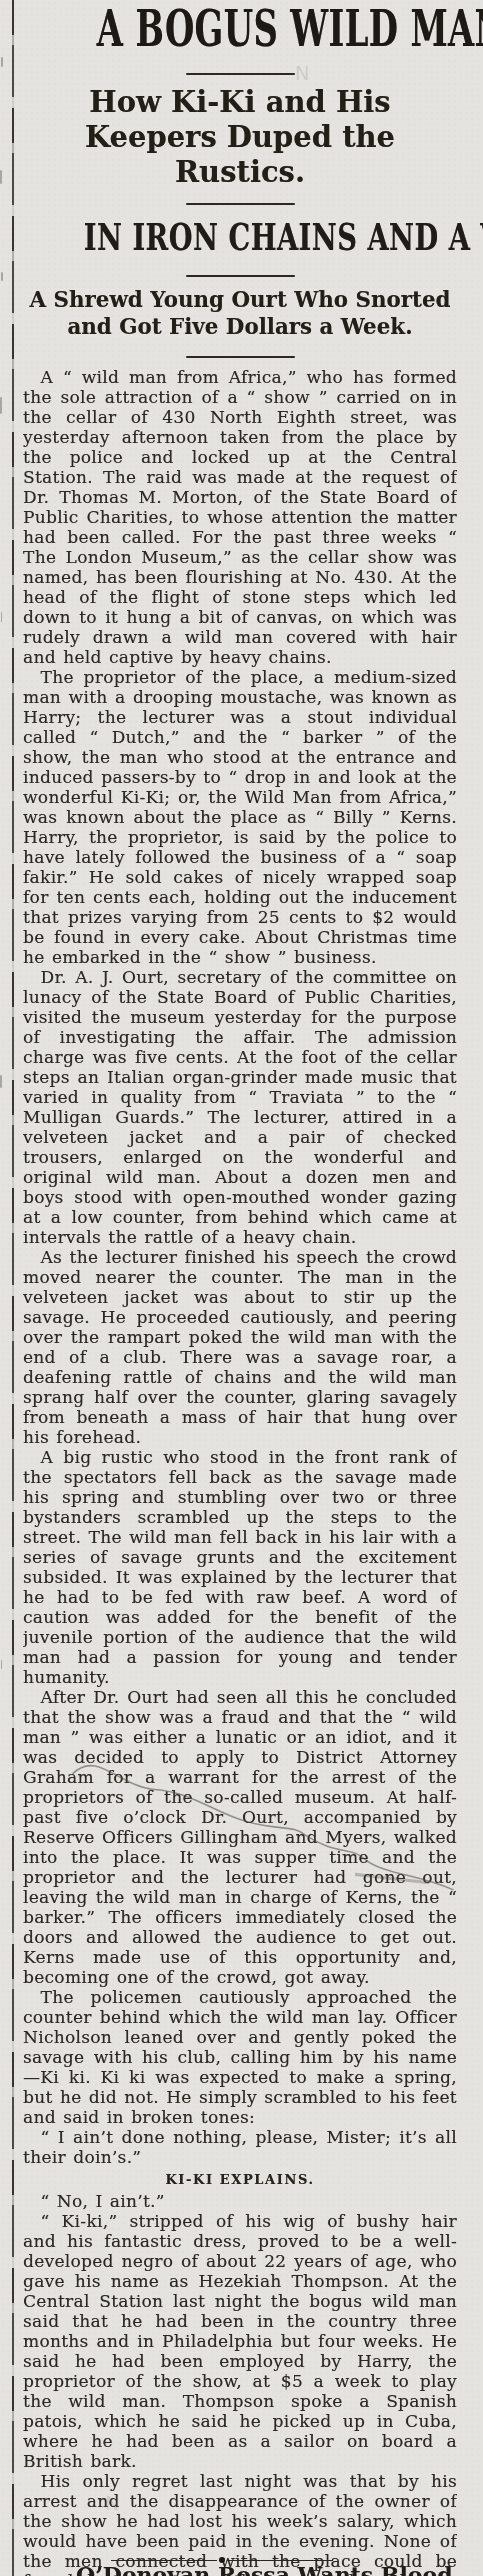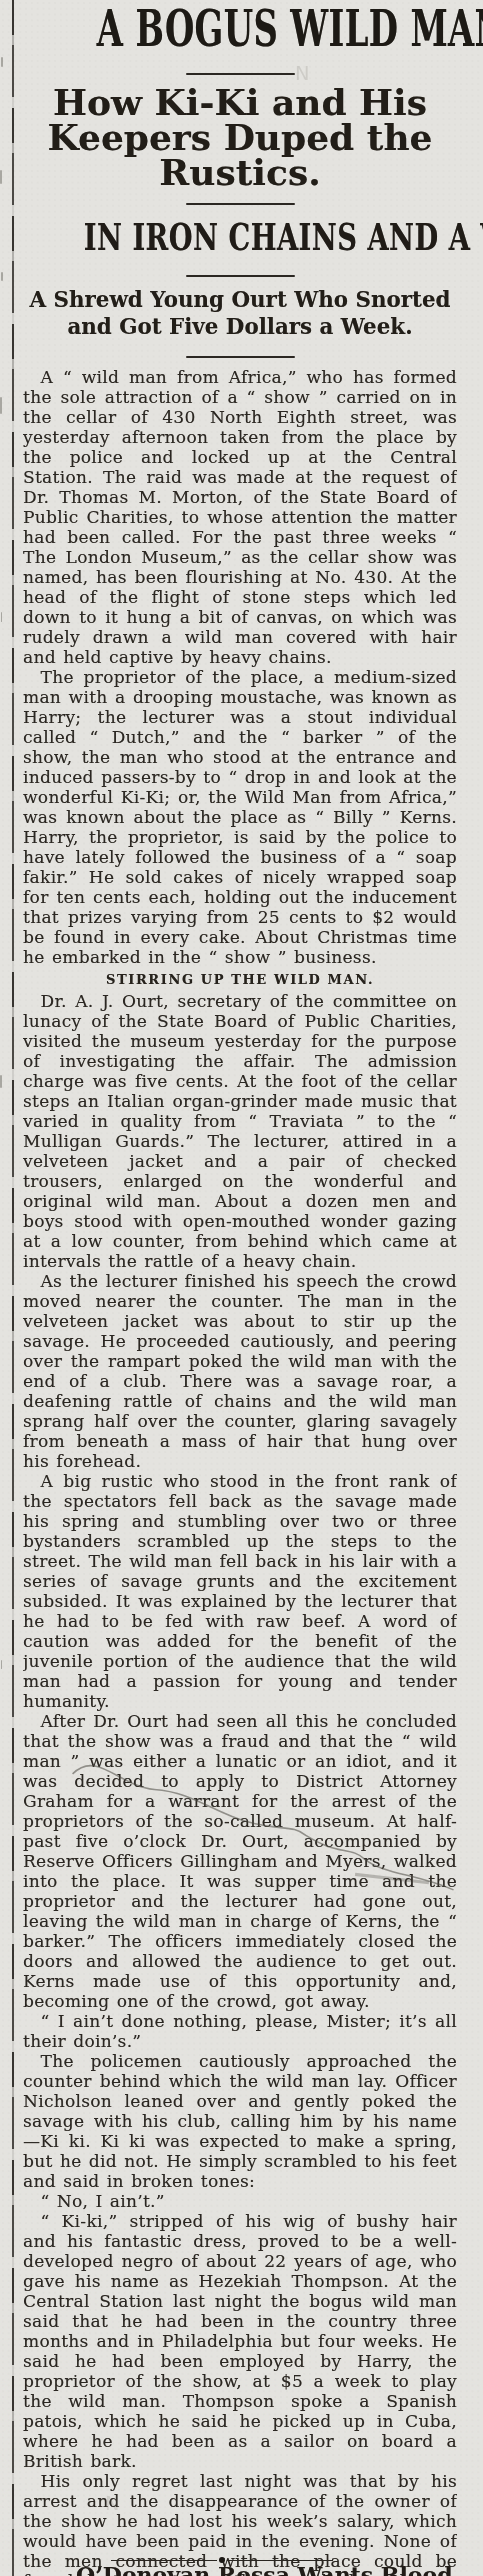--- a/index.html
+++ b/index.html
@@ -38,21 +38,21 @@
   .headline2{
     margin:7.8px 0 0 0;padding:0;width:434px;
     font-size:38px;line-height:47px;font-weight:bold;
     text-align:center;white-space:nowrap;
     transform:scaleX(0.72);transform-origin:50% 0;
     color:#201c17;letter-spacing:0.6px;
     text-shadow:0 0 0.6px rgba(30,25,20,.5);
   }
   .deck{
     margin:10.4px 0 0 0;padding:0 3.9px;
-    font-size:36px;line-height:35px;font-weight:bold;
+    font-size:29px;line-height:35px;font-weight:bold;
     text-align:center;color:#221e18;
     text-shadow:0 0 0.5px rgba(30,25,20,.45);
   }
   .deck2{
     margin:9px 0 0 0;padding:0 6.5px;
     font-size:21.4px;line-height:27px;font-weight:bold;
     text-align:center;color:#221e18;
     text-shadow:0 0 0.5px rgba(30,25,20,.45);
   }
   .rule{width:109px;height:1.9px;background:#2b2722;margin:15.5px auto 0;border-radius:1.3px;}
@@ -116,29 +116,29 @@
     <h1 class="headline2">IN IRON CHAINS AND A WIG</h1>
     <div class="rule"></div>
 
     <h2 class="deck2">A Shrewd Young Ourt Who Snorted and Got Five Dollars a Week.</h2>
     <div class="rule"></div>
 
     <div class="body-wrap">
       <p>A “ wild man from Africa,” who has formed the sole attraction of a “ show ” carried on in the cellar of 430 North Eighth street, was yesterday afternoon taken from the place by the police and locked up at the Central Station. The raid was made at the request of Dr. Thomas M. Morton, of the State Board of Public Charities, to whose attention the matter had been called. For the past three weeks “ The London Museum,” as the cellar show was named, has been flourishing at No. 430. At the head of the flight of stone steps which led down to it hung a bit of canvas, on which was rudely drawn a wild man covered with hair and held captive by heavy chains.</p>
       <p>The proprietor of the place, a medium-sized man with a drooping moustache, was known as Harry; the lecturer was a stout individual called “ Dutch,” and the “ barker ” of the show, the man who stood at the entrance and induced passers-by to “ drop in and look at the wonderful Ki-Ki; or, the Wild Man from Africa,” was known about the place as “ Billy ” Kerns. Harry, the proprietor, is said by the police to have lately followed the business of a “ soap fakir.” He sold cakes of nicely wrapped soap for ten cents each, holding out the inducement that prizes varying from 25 cents to $2 would be found in every cake. About Christmas time he embarked in the “ show ” business.</p>
 
-      <h3 class="sect-head">STIRRING UP THE WILD MAN.</h3>
       <p>Dr. A. J. Ourt, secretary of the committee on lunacy of the State Board of Public Charities, visited the museum yesterday for the purpose of investigating the affair. The admission charge was five cents. At the foot of the cellar steps an Italian organ-grinder made music that varied in quality from “ Traviata ” to the “ Mulligan Guards.” The lecturer, attired in a velveteen jacket and a pair of checked trousers, enlarged on the wonderful and original wild man. About a dozen men and boys stood with open-mouthed wonder gazing at a low counter, from behind which came at intervals the rattle of a heavy chain.</p>
       <p>As the lecturer finished his speech the crowd moved nearer the counter. The man in the velveteen jacket was about to stir up the savage. He proceeded cautiously, and peering over the rampart poked the wild man with the end of a club. There was a savage roar, a deafening rattle of chains and the wild man sprang half over the counter, glaring savagely from beneath a mass of hair that hung over his forehead.</p>
       <p>A big rustic who stood in the front rank of the spectators fell back as the savage made his spring and stumbling over two or three bystanders scrambled up the steps to the street. The wild man fell back in his lair with a series of savage grunts and the excitement subsided. It was explained by the lecturer that he had to be fed with raw beef. A word of caution was added for the benefit of the juvenile portion of the audience that the wild man had a passion for young and tender humanity.</p>
 
       <p>After Dr. Ourt had seen all this he concluded that the show was a fraud and that the “ wild man ” was either a lunatic or an idiot, and it was decided to apply to District Attorney Graham for a warrant for the arrest of the proprietors of the so-called museum. At half-past five o’clock Dr. Ourt, accompanied by Reserve Officers Gillingham and Myers, walked into the place. It was supper time and the proprietor and the lecturer had gone out, leaving the wild man in charge of Kerns, the “ barker.” The officers immediately closed the doors and allowed the audience to get out. Kerns made use of this opportunity and, becoming one of the crowd, got away.</p>
+      <p>The policemen cautiously approached the counter behind which the wild man lay. Officer Nicholson leaned over and gently poked the savage with his club, calling him by his name—Ki ki. Ki ki was expected to make a spring, but he did not. He simply scrambled to his feet and said in broken tones:</p>
       <p>“ I ain’t done nothing, please, Mister; it’s all their doin’s.”</p>
-      <p>The policemen cautiously approached the counter behind which the wild man lay. Officer Nicholson leaned over and gently poked the savage with his club, calling him by his name—Ki ki. Ki ki was expected to make a spring, but he did not. He simply scrambled to his feet and said in broken tones:</p>
 
+      <h3 class="sect-head">KI-KI EXPLAINS.</h3>
       <p>“ No, I ain’t.”</p>
       <p>“ Ki-ki,” stripped of his wig of bushy hair and his fantastic dress, proved to be a well-developed negro of about 22 years of age, who gave his name as Hezekiah Thompson. At the Central Station last night the bogus wild man said that he had been in the country three months and in Philadelphia but four weeks. He said he had been employed by Harry, the proprietor of the show, at $5 a week to play the wild man. Thompson spoke a Spanish patois, which he said he picked up in Cuba, where he had been as a sailor on board a British bark.</p>
       <p>His only regret last night was that by his arrest and the disappearance of the owner of the show he had lost his week’s salary, which would have been paid in the evening. None of the men connected with the place could be found last night. As the so-called wild man appears to be a very shrewd negro instead of a lunatic, he will probably be discharged.</p>
     </div>
   </div>
 
   <div class="end-divider">
     <div class="line"></div>
     <div class="dot"></div>
     <div class="line"></div>

